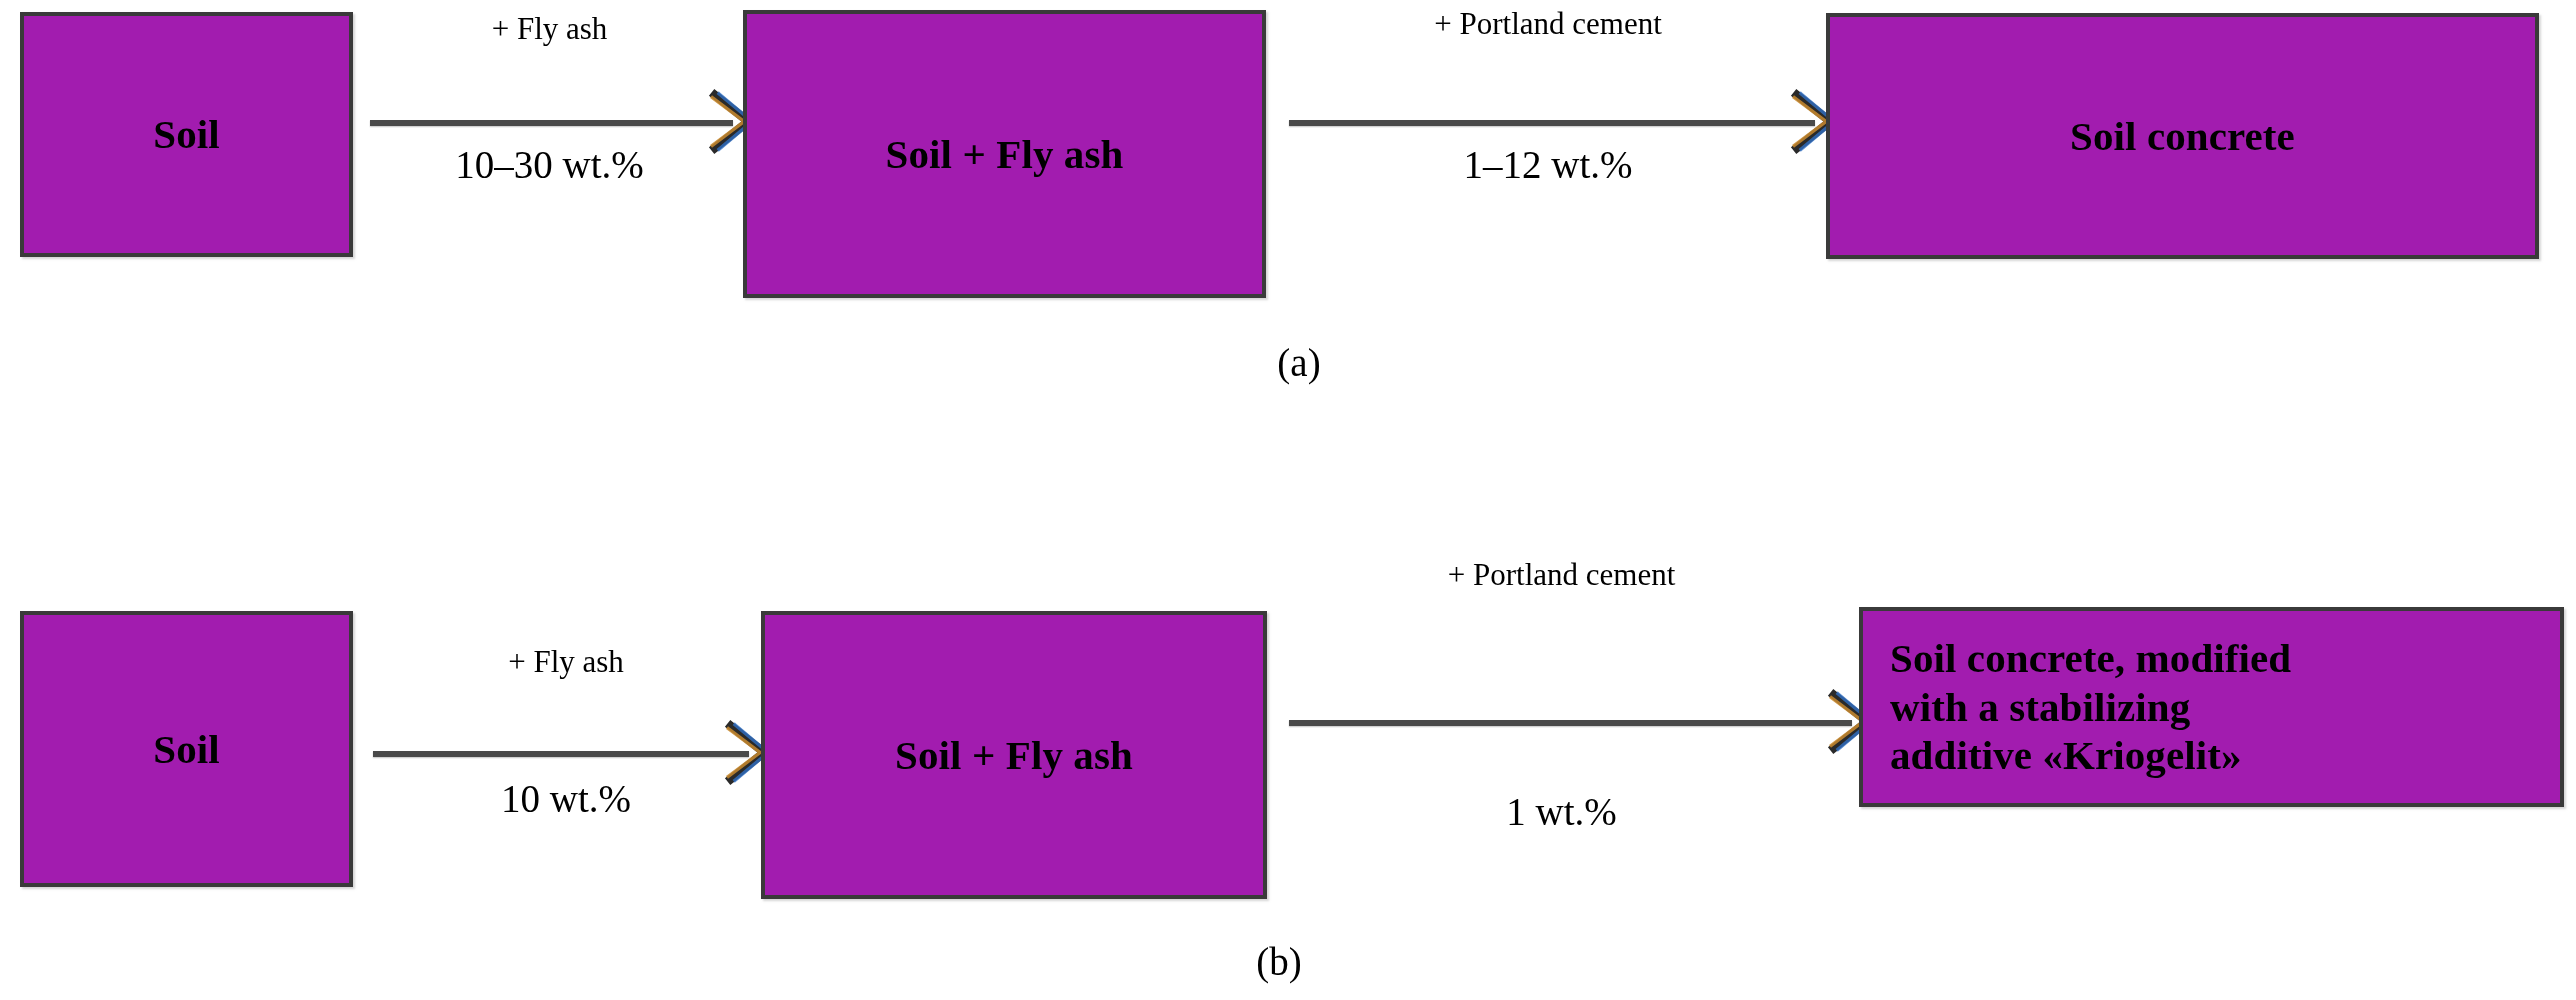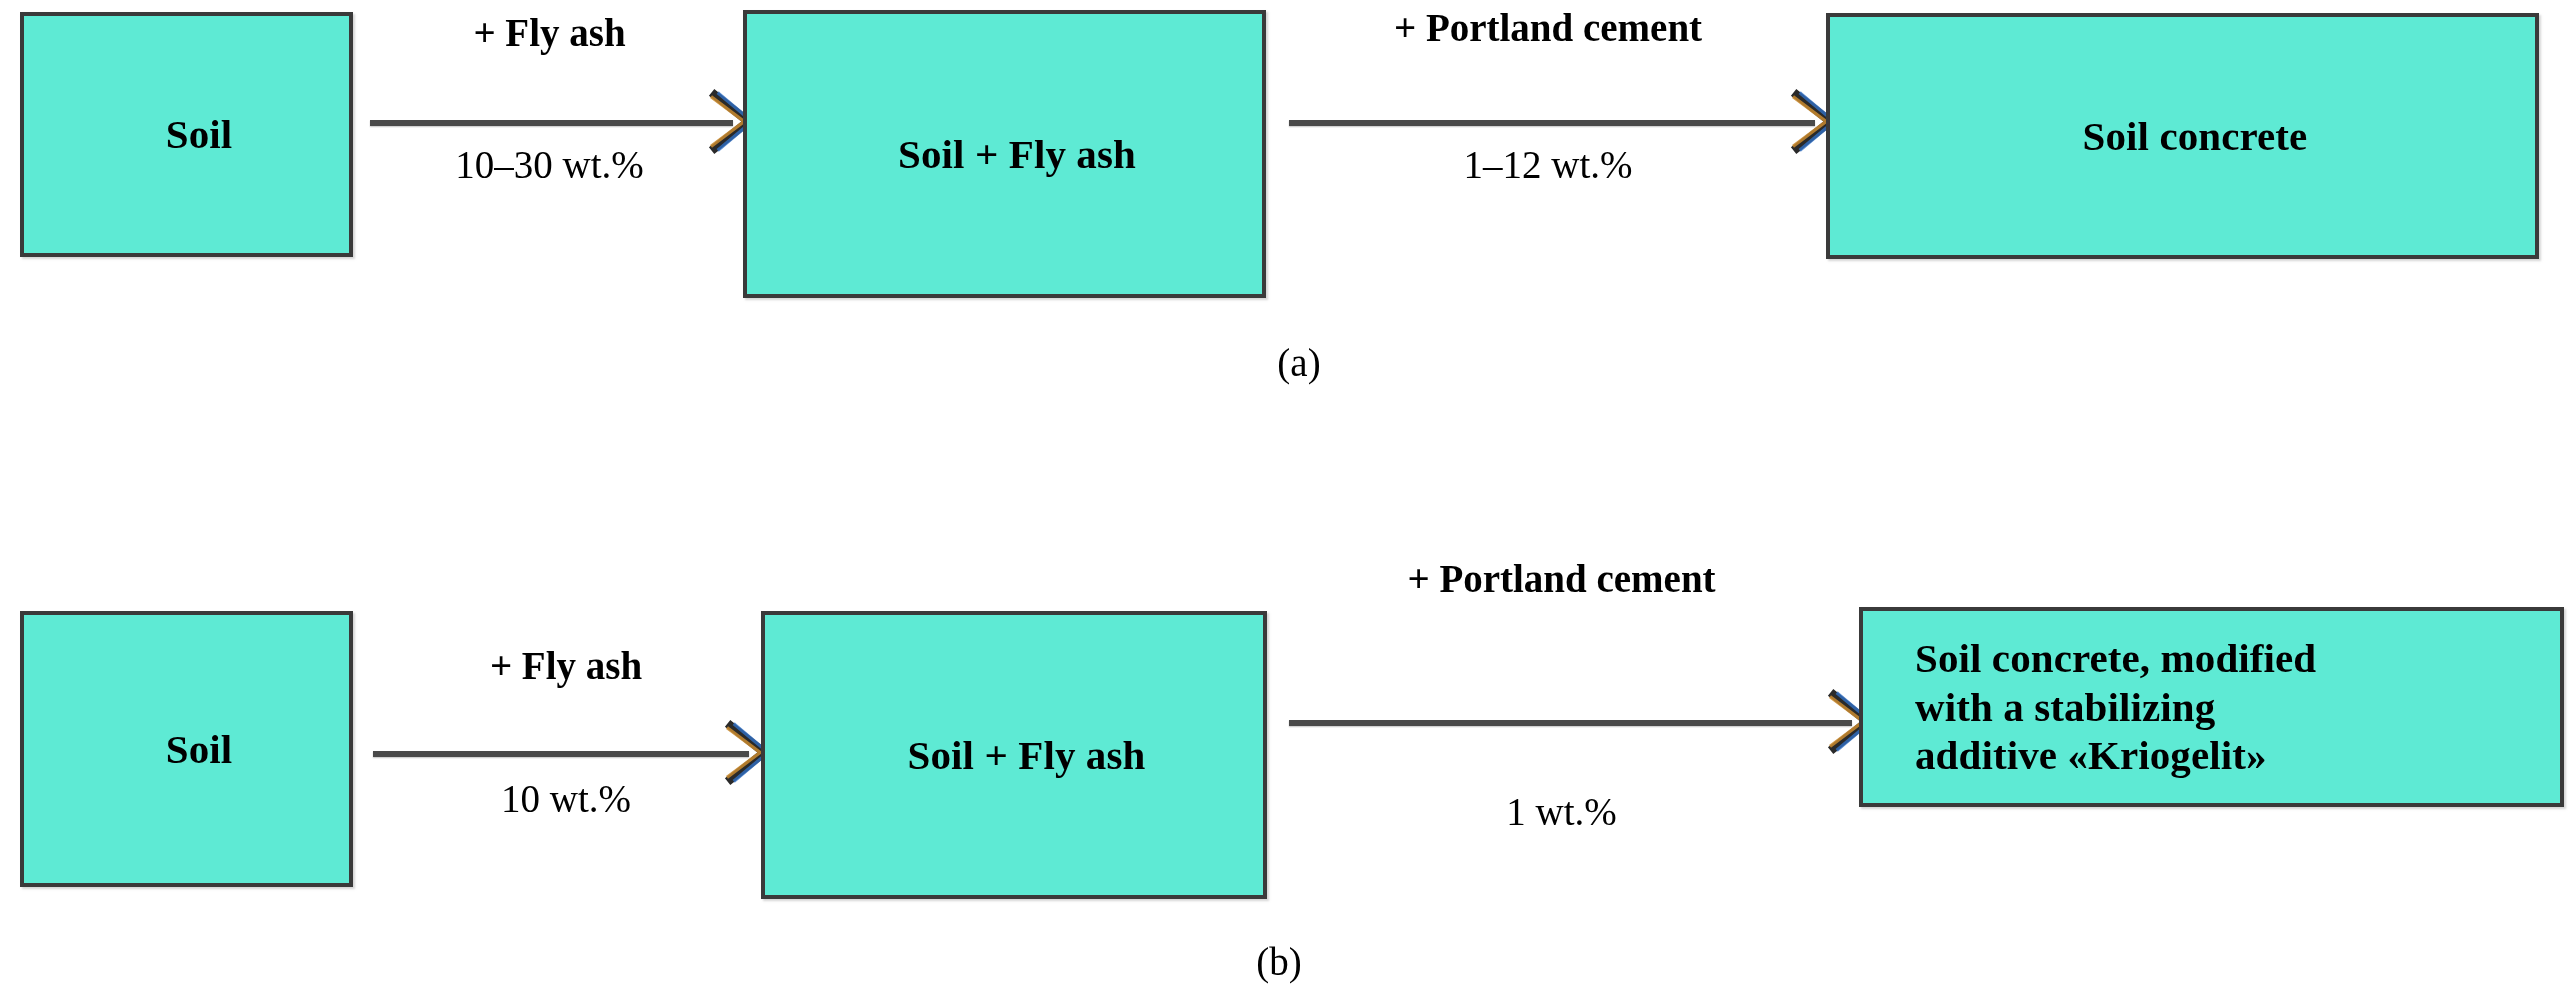--- a/index.html
+++ b/index.html
@@ -15,28 +15,27 @@
     color: #000000;
     overflow: hidden;
   }
 
   .panel { position: absolute; left: 0; width: 2576px; }
 
   
   .node-box {
     position: absolute;
     box-sizing: border-box;
-    background: #5eead4;
+    background: #a21caf;
     border: 4px solid #3a3a3a;
     display: flex;
     align-items: center;
     justify-content: center;
     text-align: center;
     box-shadow: 2px 2px 2px rgba(180,180,180,0.55);
-    padding-left: 25px;
   }
   .node-box .node-label {
     font-weight: bold;
     font-size: 41px;
     line-height: 1.18;
     letter-spacing: 0.1px;
     white-space: pre-line;
   }
   .node-box.left-align { justify-content: flex-start; text-align: left; }
   .node-box.left-align .node-label { padding-left: 27px; }
@@ -62,22 +61,22 @@
   }
   .arrow .head svg { position: absolute; top: -29px; left: 0; overflow: visible; }
 
   
   .edge-label {
     position: absolute;
     text-align: center;
     white-space: nowrap;
   }
   .edge-label.bold {
-    font-weight: bold;
-    font-size: 39px;
+    font-weight: normal;
+    font-size: 31px;
     line-height: 1.05;
   }
   .edge-label.plain {
     font-weight: normal;
     font-size: 39px;
     line-height: 1.05;
   }
 
   
   .panel-caption {

